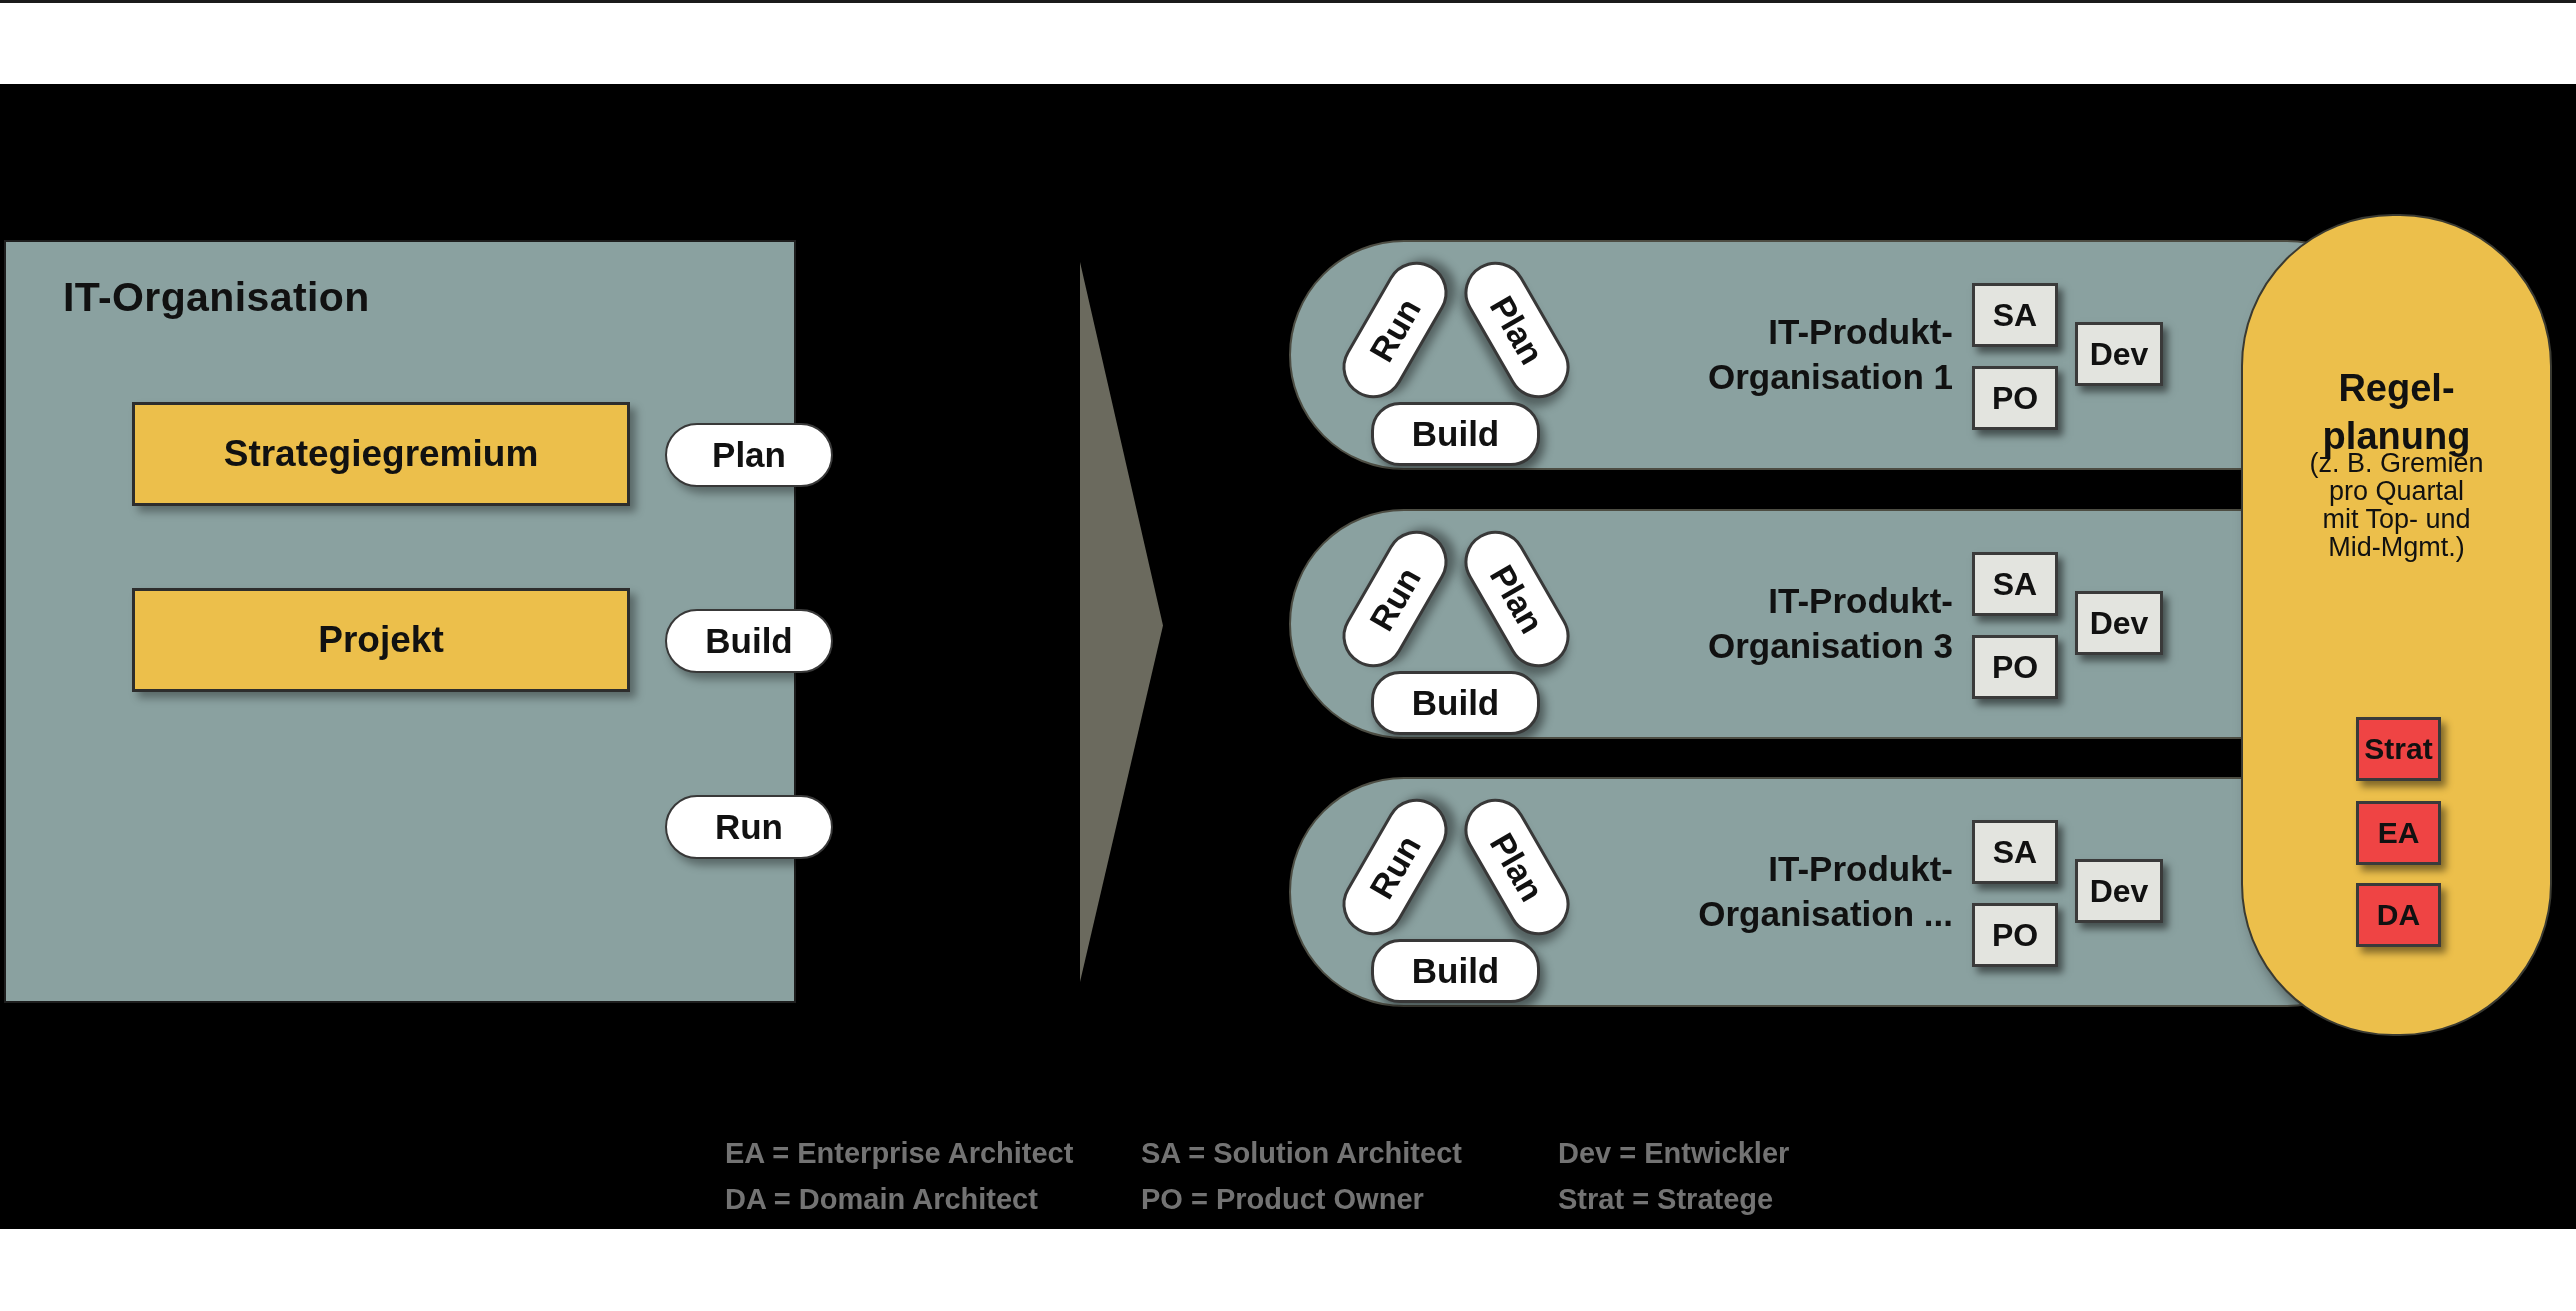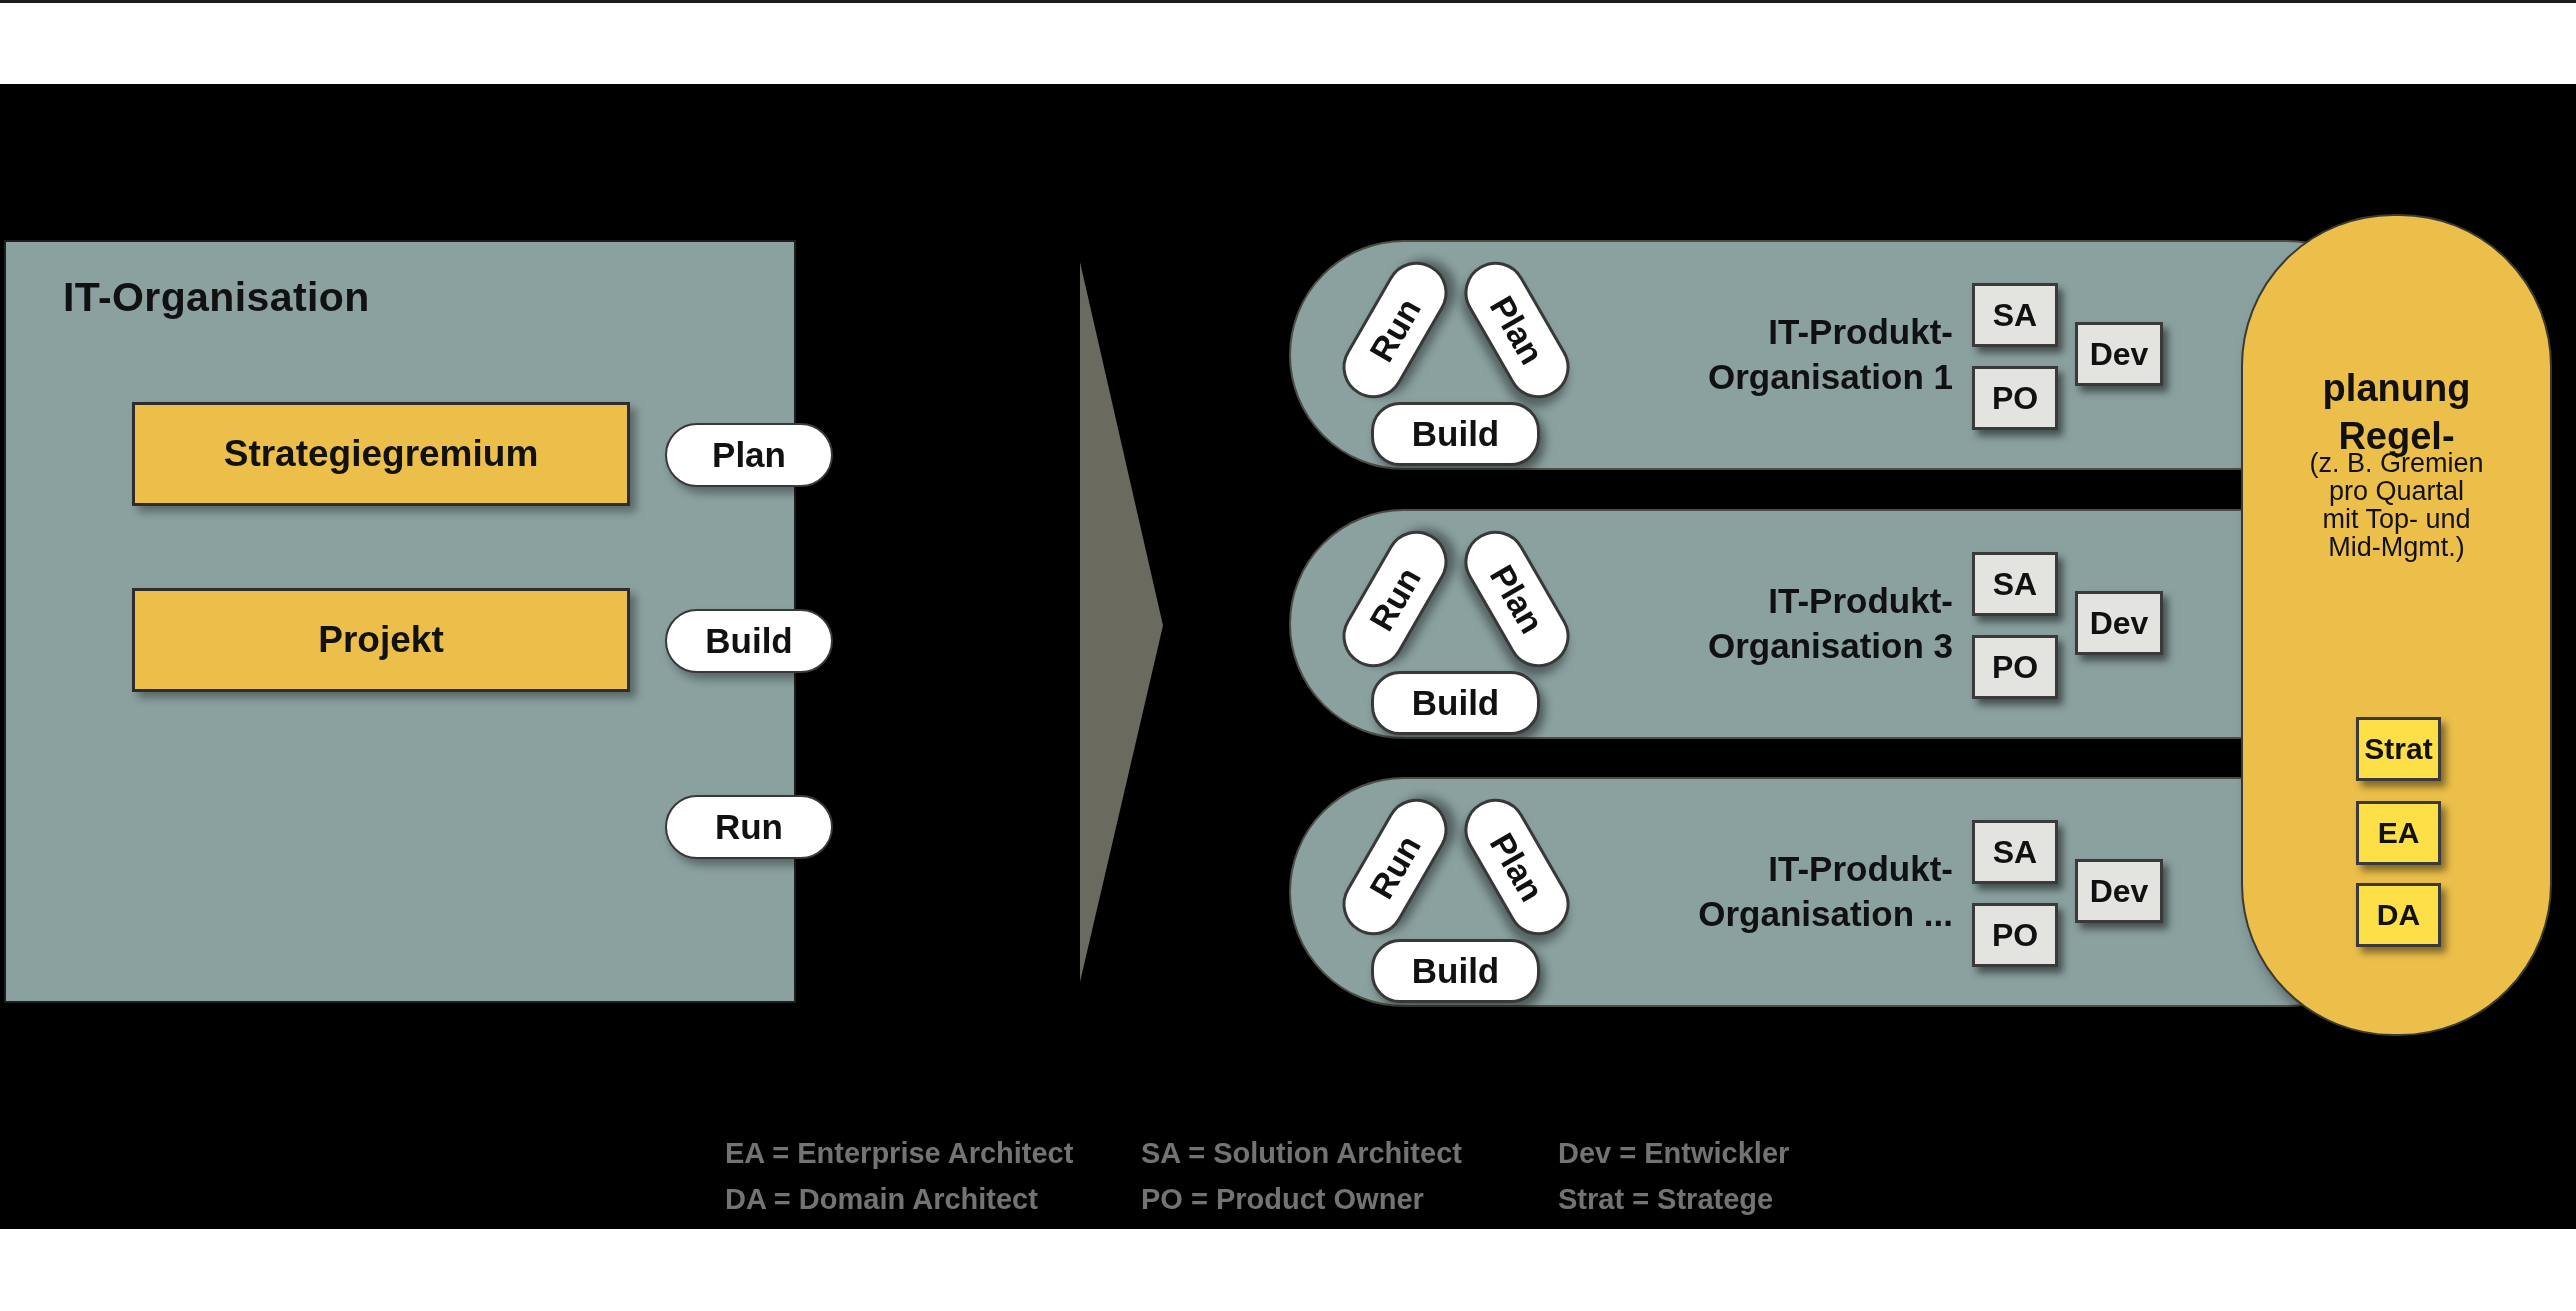--- a/index.html
+++ b/index.html
@@ -57,21 +57,21 @@
   .role-dev { left:784px; top:80px; width:88px; }
 
   
   .regel-panel { position:absolute; left:2241px; top:130px; width:311px; height:822px;
                  background:#ECBF4B; border:2.4px solid #3a3a32; border-radius:152px; z-index:5;
                  box-shadow:9.6px 11.2px 14.4px rgba(0,0,0,0.5); }
   .regel-title { position:absolute; left:0; top:148px; width:100%; text-align:center;
                  font-size:38px; font-weight:700; line-height:48px; }
   .regel-note { position:absolute; left:0; top:233px; width:100%; text-align:center;
                 font-size:27px; font-weight:400; line-height:28px; }
-  .gov-box { position:absolute; left:113px; width:85px; height:64px; background:#fde047;
+  .gov-box { position:absolute; left:113px; width:85px; height:64px; background:#ef4444;
              border:3.2px solid #3a3a3a; display:flex; align-items:center; justify-content:center;
              font-size:30px; font-weight:700; box-shadow:4.8px 5.6px 7.2px rgba(0,0,0,0.45); }
   .gov-1 { top:501px; } .gov-2 { top:585px; } .gov-3 { top:667px; }
 
   
   .legend-item { position:absolute; height:37px; font-size:29px; font-weight:700; color:#737373;
                  white-space:nowrap; }
   .lg-r1 { top:1053px; } .lg-r2 { top:1099px; }
   .lg-c1 { left:725px; } .lg-c2 { left:1141px; } .lg-c3 { left:1558px; }
 </style>
@@ -130,22 +130,22 @@
         <div>IT-Produkt-</div>
         <div>Organisation ...</div>
       </div>
       <div class="role-box role-sa">SA</div>
       <div class="role-box role-po">PO</div>
       <div class="role-box role-dev">Dev</div>
     </section>
 
     <section class="regel-panel">
       <div class="regel-title">
+        <div>Regel-</div>
         <div>planung</div>
-        <div>Regel-</div>
       </div>
       <div class="regel-note">
         <div>(z. B. Gremien</div>
         <div>pro Quartal</div>
         <div>mit Top- und</div>
         <div>Mid-Mgmt.)</div>
       </div>
       <div class="gov-box gov-1">Strat</div>
       <div class="gov-box gov-2">EA</div>
       <div class="gov-box gov-3">DA</div>

